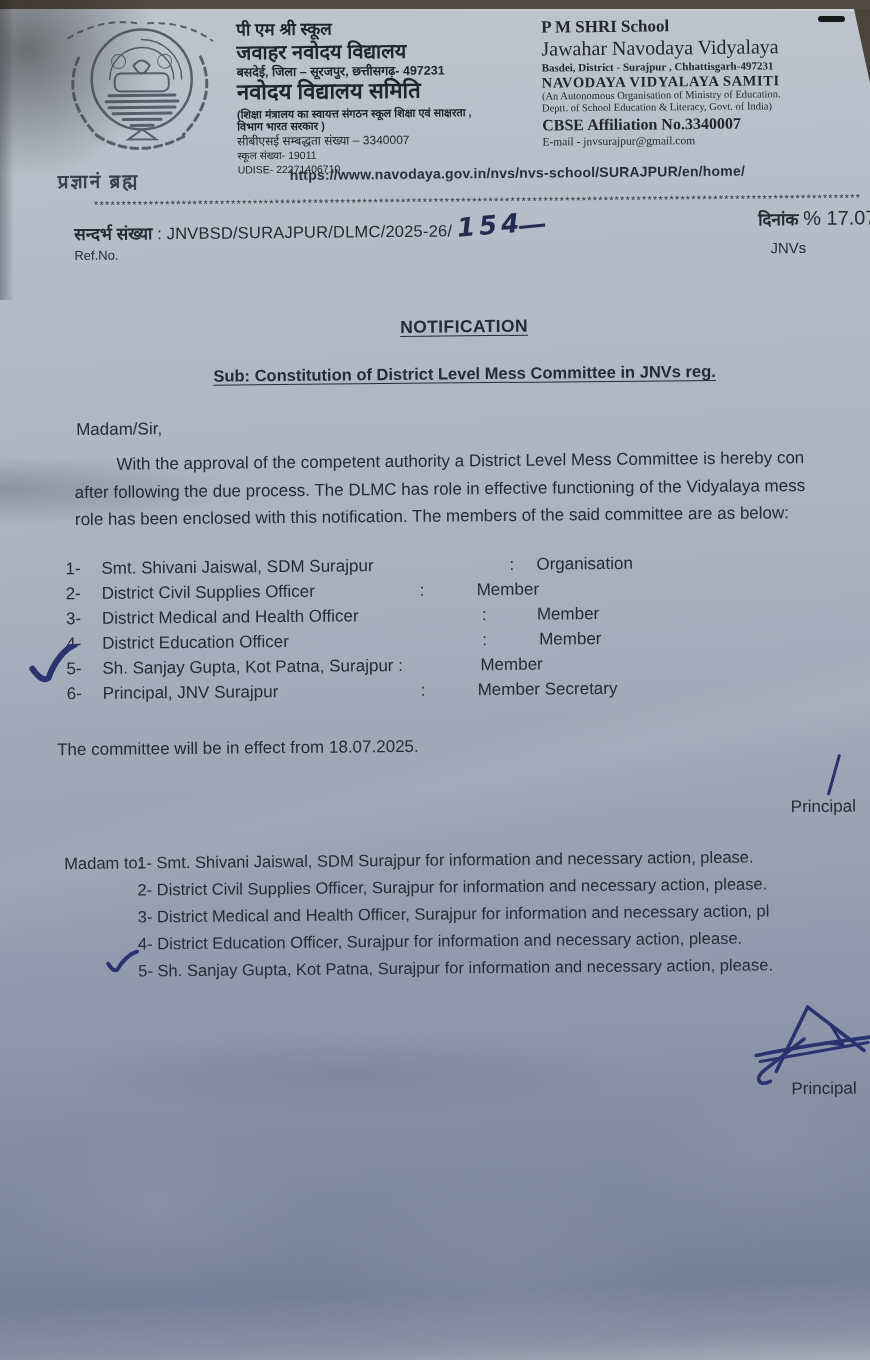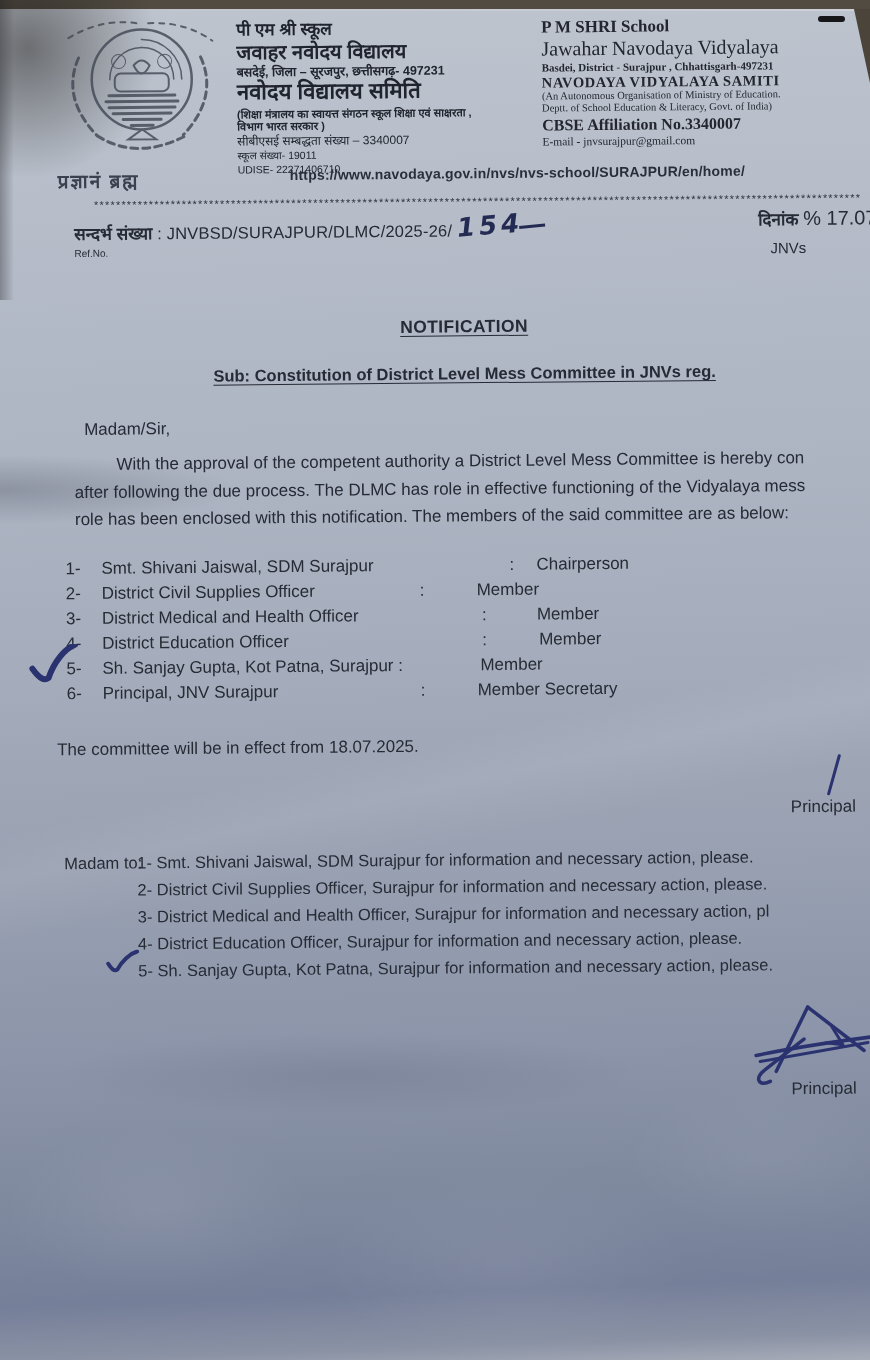--- a/index.html
+++ b/index.html
@@ -50,32 +50,32 @@
 
   .stars{position:absolute;left:96px;right:0;top:199px;font-size:11px;letter-spacing:1.2px;
     white-space:nowrap;overflow:hidden;color:#30343f;}
 
   
   .ref-hindi{position:absolute;left:76px;top:216px;font-size:17px;font-weight:bold;white-space:nowrap;}
   .ref-printed{font-weight:normal;font-size:16.5px;letter-spacing:.2px;}
   .hand{font-family:"DejaVu Sans",sans-serif;color:#242b52;font-size:26px;font-style:italic;
     letter-spacing:4px;display:inline-block;transform:rotate(-4deg) translateY(-2px);font-weight:600;}
   .hand-dash{display:inline-block;width:26px;height:3px;background:#242b52;transform:translateY(-8px) rotate(-5deg);margin-left:-4px;}
-  .ref-eng{position:absolute;left:76px;top:248px;font-size:10px;}
+  .ref-eng{position:absolute;left:76px;top:248px;font-size:13px;}
   .date-hindi{position:absolute;left:760px;top:214px;font-size:17px;font-weight:bold;white-space:nowrap;}
   .date-val{font-weight:normal;font-size:20px;}
   .date-eng{position:absolute;left:772px;top:246px;font-size:15px;}
 
   .title{position:absolute;left:60px;right:0;top:320px;text-align:center;font-size:17.5px;
     font-weight:bold;letter-spacing:.4px;}
   .title span{text-decoration:underline;text-underline-offset:3px;}
   .subject{position:absolute;left:60px;right:0;top:368px;text-align:center;font-size:16.5px;font-weight:bold;}
   .subject span{text-decoration:underline;text-underline-offset:3px;}
 
-  .salutation{position:absolute;left:76px;top:420px;font-size:17px;margin-left:8px;}
+  .salutation{position:absolute;left:76px;top:420px;font-size:17px;}
   .para-line{position:absolute;left:74px;font-size:17px;white-space:nowrap;color:#252a34;}
   .para-line.l1{top:455px;padding-left:42px;}
   .para-line.l2{top:483px;}
   .para-line.l3{top:510px;}
 
   
   .committee{position:absolute;left:64px;top:559px;width:760px;}
   .crow{position:relative;height:25px;font-size:17px;white-space:nowrap;}
   .crow .cno{display:inline-block;width:36px;}
   .crow .ccolon,.crow .crole{position:absolute;top:0;}
@@ -183,21 +183,21 @@
 
     <div class="salutation">Madam/Sir,</div>
     <div class="para-line l1">With the approval of the competent authority a District Level Mess Committee is hereby con</div>
     <div class="para-line l2">after following the due process. The DLMC has role in effective functioning of the Vidyalaya mess</div>
     <div class="para-line l3">role has been enclosed with this notification. The members of the said committee are as below:</div>
 
     <div class="committee">
       <div class="crow">
         <span class="cno">1-</span><span class="cname">Smt. Shivani Jaiswal, SDM Surajpur</span>
         <span class="ccolon">:</span>
-        <span class="crole">Chairperson</span>
+        <span class="crole">Organisation</span>
       </div>
       <div class="crow">
         <span class="cno">2-</span><span class="cname">District Civil Supplies Officer</span>
         <span class="ccolon">:</span>
         <span class="crole">Member</span>
       </div>
       <div class="crow">
         <span class="cno">3-</span><span class="cname">District Medical and Health Officer</span>
         <span class="ccolon">:</span>
         <span class="crole">Member</span>

